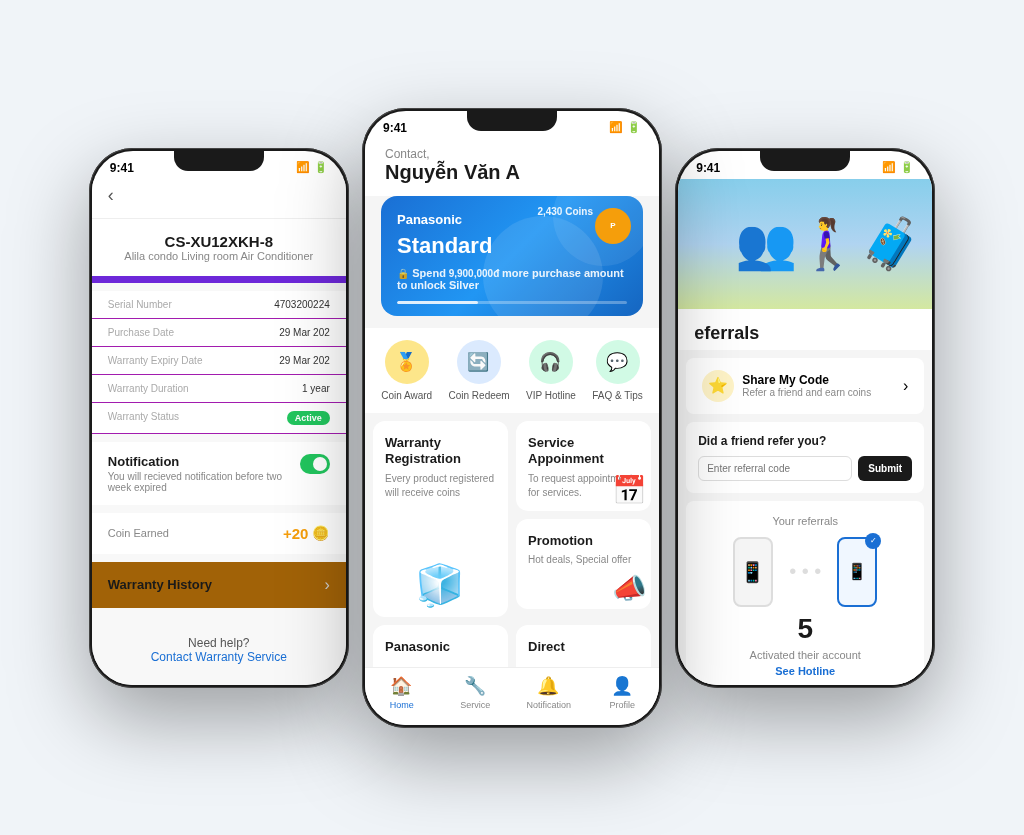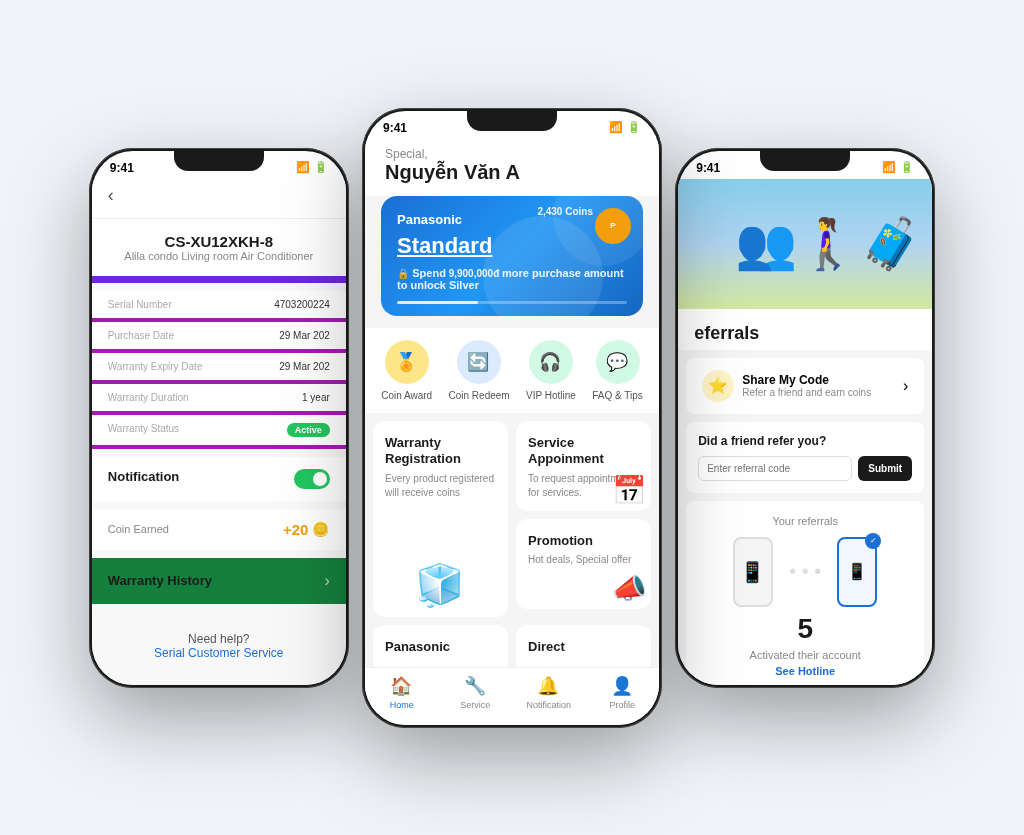--- a/index.html
+++ b/index.html
@@ -152,21 +152,21 @@
       position: absolute;
       top: -30px;
       right: -10px;
       width: 100px;
       height: 100px;
       background: rgba(255,255,255,0.08);
       border-radius: 50%;
     }
 
     .card-brand { font-size: 13px; font-weight: 700; margin-bottom: 6px; }
-    .card-level { font-size: 22px; font-weight: 700; text-decoration: underline; }
+    .card-level { font-size: 22px; font-weight: 700; }
     .card-spend { font-size: 10px; margin-top: 8px; opacity: 0.9; }
     .card-spend span { font-weight: 700; font-size: 11px; }
 
     .coin-badge {
       position: absolute;
       top: 12px;
       right: 12px;
       background: #f59e0b;
       border-radius: 50%;
       width: 36px;
@@ -358,21 +358,21 @@
 
     .info-rows {
       background: #fff;
       margin-bottom: 8px;
     }
 
     .info-row {
       display: flex;
       justify-content: space-between;
       padding: 8px 16px;
-      border-bottom: 4px solid #a21caf;
+      border-bottom: 1px solid #a21caf;
     }
 
     .info-label { font-size: 10px; color: #aaa; }
     .info-value { font-size: 10px; color: #333; font-weight: 500; }
 
     .status-active {
       background: #22c55e;
       color: #fff;
       border-radius: 10px;
       padding: 2px 8px;
@@ -420,21 +420,21 @@
     .coin-earned-value {
       font-size: 15px;
       font-weight: 700;
       color: #f59e0b;
       display: flex;
       align-items: center;
       gap: 4px;
     }
 
     .warranty-history-row {
-      background: #15803d;
+      background: #a16207;
       padding: 14px 16px;
       display: flex;
       justify-content: space-between;
       align-items: center;
       margin-bottom: 8px;
     }
 
     .wh-label { font-size: 13px; font-weight: 600; color: #1a1a1a; }
     .wh-arrow { font-size: 16px; color: #ccc; }
 
@@ -644,61 +644,62 @@
           <div class="info-row">
             <span class="info-label">Warranty Status</span>
             <span class="status-active">Active</span>
           </div>
         </div>
 
         <div class="notification-section">
           <div style="display:flex;justify-content:space-between;align-items:flex-start;">
             <div>
               <div class="notif-title">Notification</div>
+              <div class="notif-desc">You will recieved notification before two week expired</div>
             </div>
             <div class="notif-toggle"></div>
           </div>
         </div>
 
         <div class="coin-earned-row">
           <span class="coin-earned-label">Coin Earned</span>
           <span class="coin-earned-value">
             <span>+20</span>
             <span style="font-size:14px;">🪙</span>
           </span>
         </div>
 
         <div class="warranty-history-row">
           <span class="wh-label">Warranty History</span>
           <span class="wh-arrow">›</span>
         </div>
 
         <div class="need-help">
           <div class="need-help-text">Need help?</div>
-          <div class="contact-link">Serial Customer Service</div>
+          <div class="contact-link">Contact Warranty Service</div>
         </div>
       </div>
     </div>
   </div>
 
   <div class="phone phone-center">
     <div class="phone-inner">
       <div class="notch"></div>
       <div class="status-bar">
         <span class="time">9:41</span>
         <div class="status-icons">
           <span>📶</span>
             <span>🔋</span>
         </div>
       </div>
 
       <div class="phone-content center-content">
 
         <div class="center-header">
-          <div class="welcome-text">Special,</div>
+          <div class="welcome-text">Contact,</div>
           <div class="user-name">Nguyễn Văn A</div>
         </div>
 
         <div class="membership-card">
           <div class="card-coins">2,430 Coins</div>
           <div class="coin-badge">P</div>
           <div class="card-brand">Panasonic</div>
           <div class="card-level">Standard</div>
           <div class="card-spend">
             🔒 <span>Spend</span>

